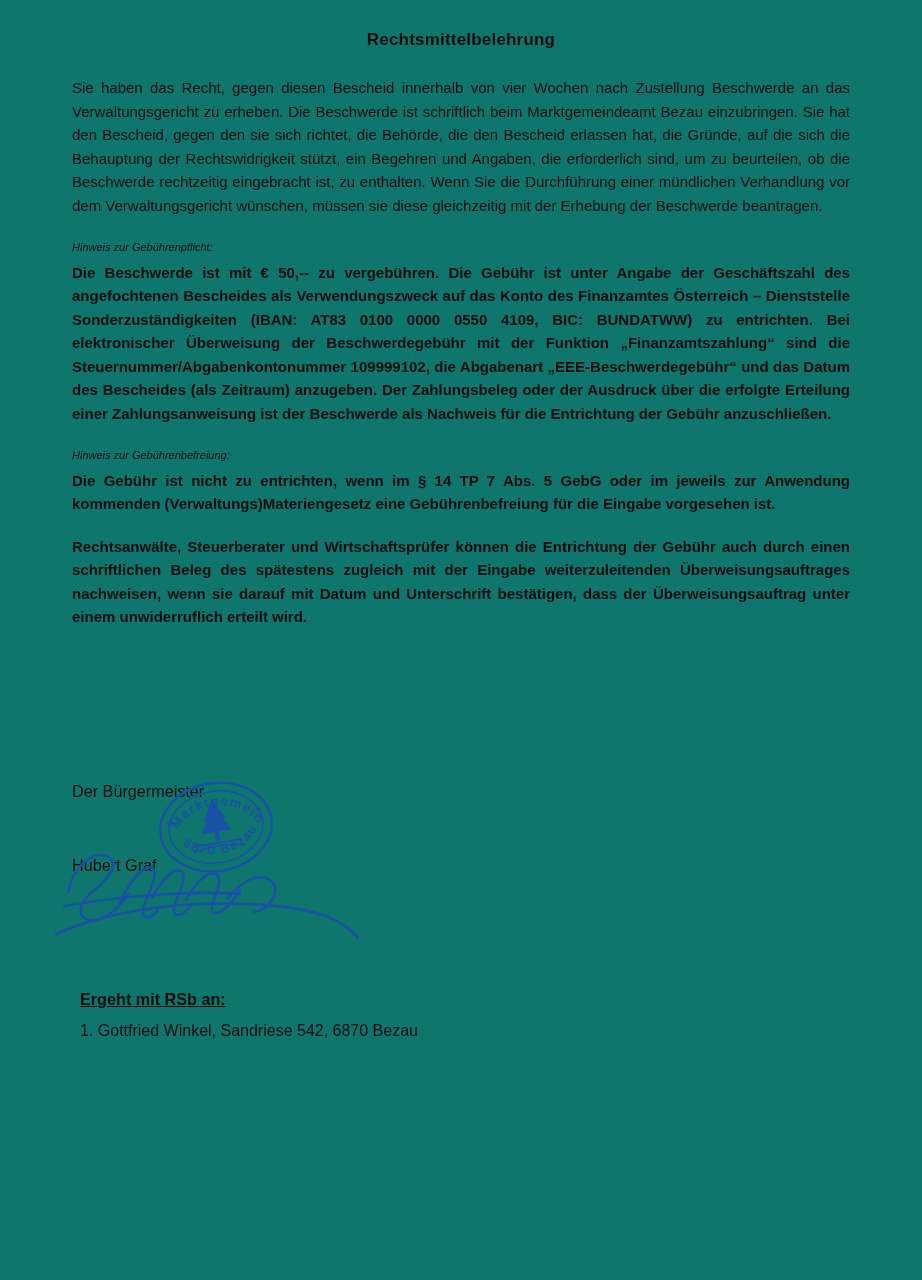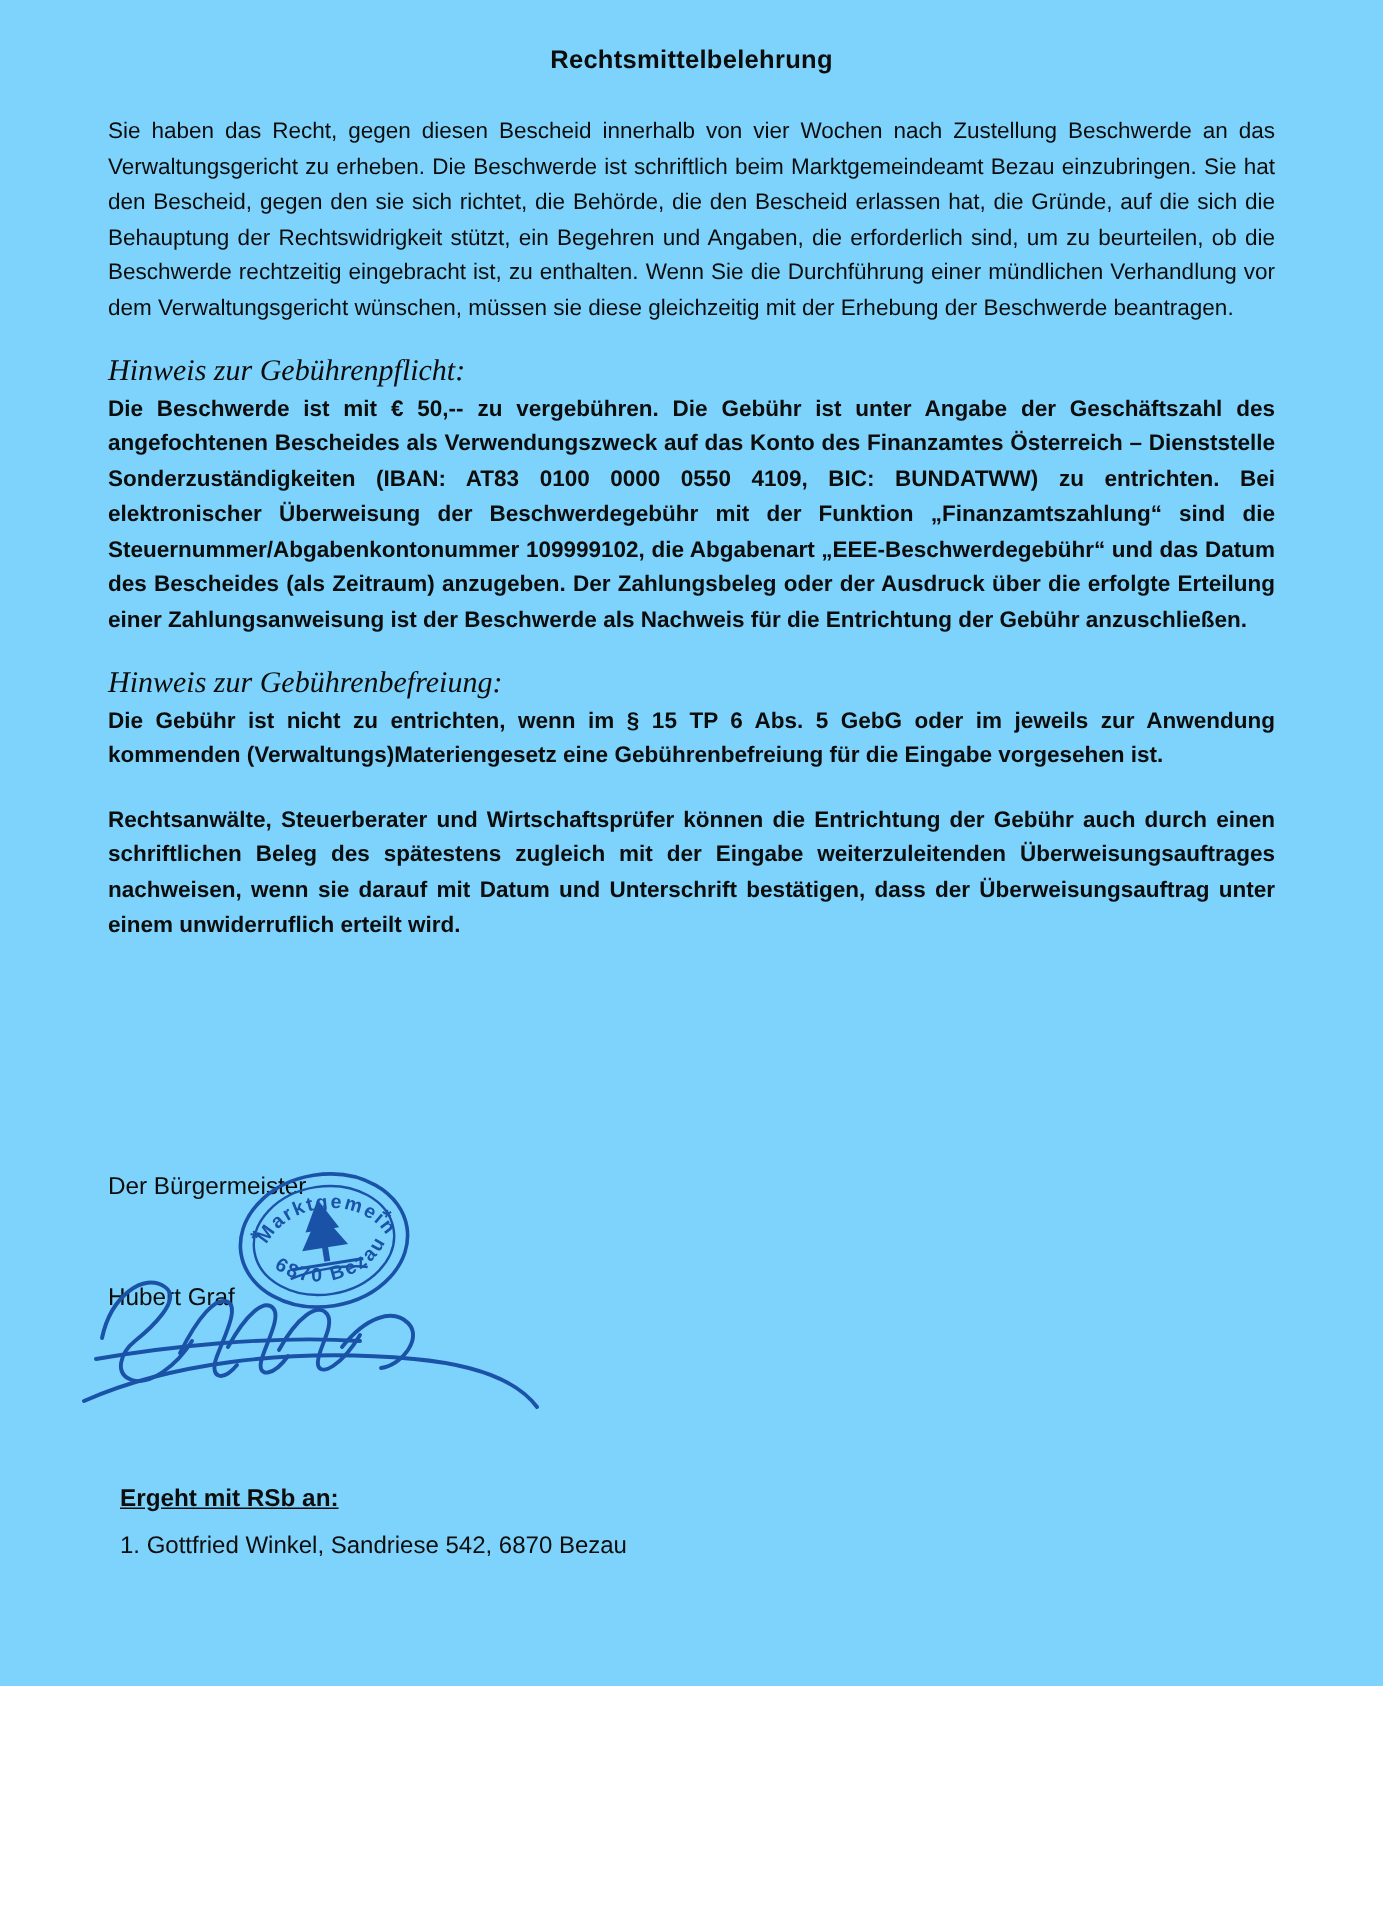--- a/index.html
+++ b/index.html
@@ -12,22 +12,22 @@
     height: 1280px;
     position: relative;
     font-family: "Liberation Sans", sans-serif;
     color: #0d0d0d;
     overflow: hidden;
   }
   .page {
     position: absolute;
     left: 0; top: 0;
     width: 922px;
-    height: 1124px;
-    background: #7dd3fc;
+    height: 1280px;
+    background: #0f766e;
   }
   .content {
     position: absolute;
     left: 72px;
     top: 30px;
     width: 778px;
   }
   .doc-title {
     text-align: center;
     font-weight: bold;
@@ -39,24 +39,23 @@
     margin: 0 0 19px 0;
     font-size: 15px;
     line-height: 23.5px;
     text-align: justify;
     text-justify: inter-word;
     hyphens: none;
   }
   p.body-text:last-child { margin-bottom: 0; }
   .sub-head {
     font-style: italic;
-    font-size: 20px;
+    font-size: 11px;
     line-height: 23.5px;
     margin: 0 0 1px 0;
-    font-family: Liberation Serif, serif;
   }
   .block { margin-bottom: 19px; }
   .block p.body-text { margin-bottom: 0; font-weight: bold; }
 
   
   .sig-area {
     position: absolute;
     left: 72px;
     top: 780px;
     width: 500px;
@@ -118,21 +117,21 @@
 
     <p class="body-text">Sie haben das Recht, gegen diesen Bescheid innerhalb von vier Wochen nach Zustellung Beschwerde an das Verwaltungsgericht zu erheben. Die Beschwerde ist schriftlich beim Marktgemeindeamt Bezau einzubringen. Sie hat den Bescheid, gegen den sie sich richtet, die Behörde, die den Bescheid erlassen hat, die Gründe, auf die sich die Behauptung der Rechtswidrigkeit stützt, ein Begehren und Angaben, die erforderlich sind, um zu beurteilen, ob die Beschwerde rechtzeitig eingebracht ist, zu enthalten. Wenn Sie die Durchführung einer mündlichen Verhandlung vor dem Verwaltungsgericht wünschen, müssen sie diese gleichzeitig mit der Erhebung der Beschwerde beantragen.</p>
 
     <div class="block">
       <div class="sub-head">Hinweis zur Gebührenpflicht:</div>
       <p class="body-text">Die Beschwerde ist mit € 50,-- zu vergebühren. Die Gebühr ist unter Angabe der Geschäftszahl des angefochtenen Bescheides als Verwendungszweck auf das Konto des Finanzamtes Österreich – Dienststelle Sonderzuständigkeiten (IBAN: AT83 0100 0000 0550 4109, BIC: BUNDATWW) zu entrichten. Bei elektronischer Überweisung der Beschwerdegebühr mit der Funktion „Finanzamtszahlung“ sind die Steuernummer/Abgabenkontonummer 109999102, die Abgabenart „EEE-Beschwerdegebühr“ und das Datum des Bescheides (als Zeitraum) anzugeben. Der Zahlungsbeleg oder der Ausdruck über die erfolgte Erteilung einer Zahlungsanweisung ist der Beschwerde als Nachweis für die Entrichtung der Gebühr anzuschließen.</p>
     </div>
 
     <div class="block">
       <div class="sub-head">Hinweis zur Gebührenbefreiung:</div>
-      <p class="body-text">Die Gebühr ist nicht zu entrichten, wenn im § 15 TP 6 Abs. 5 GebG oder im jeweils zur Anwendung kommenden (Verwaltungs)Materiengesetz eine Gebührenbefreiung für die Eingabe vorgesehen ist.</p>
+      <p class="body-text">Die Gebühr ist nicht zu entrichten, wenn im § 14 TP 7 Abs. 5 GebG oder im jeweils zur Anwendung kommenden (Verwaltungs)Materiengesetz eine Gebührenbefreiung für die Eingabe vorgesehen ist.</p>
     </div>
 
     <div class="block">
       <p class="body-text">Rechtsanwälte, Steuerberater und Wirtschaftsprüfer können die Entrichtung der Gebühr auch durch einen schriftlichen Beleg des spätestens zugleich mit der Eingabe weiterzuleitenden Überweisungsauftrages nachweisen, wenn sie darauf mit Datum und Unterschrift bestätigen, dass der Überweisungsauftrag unter einem unwiderruflich erteilt wird.</p>
     </div>
 
   </div>
 
   <div class="sig-area">
     <p class="sig-label">Der Bürgermeister</p>

